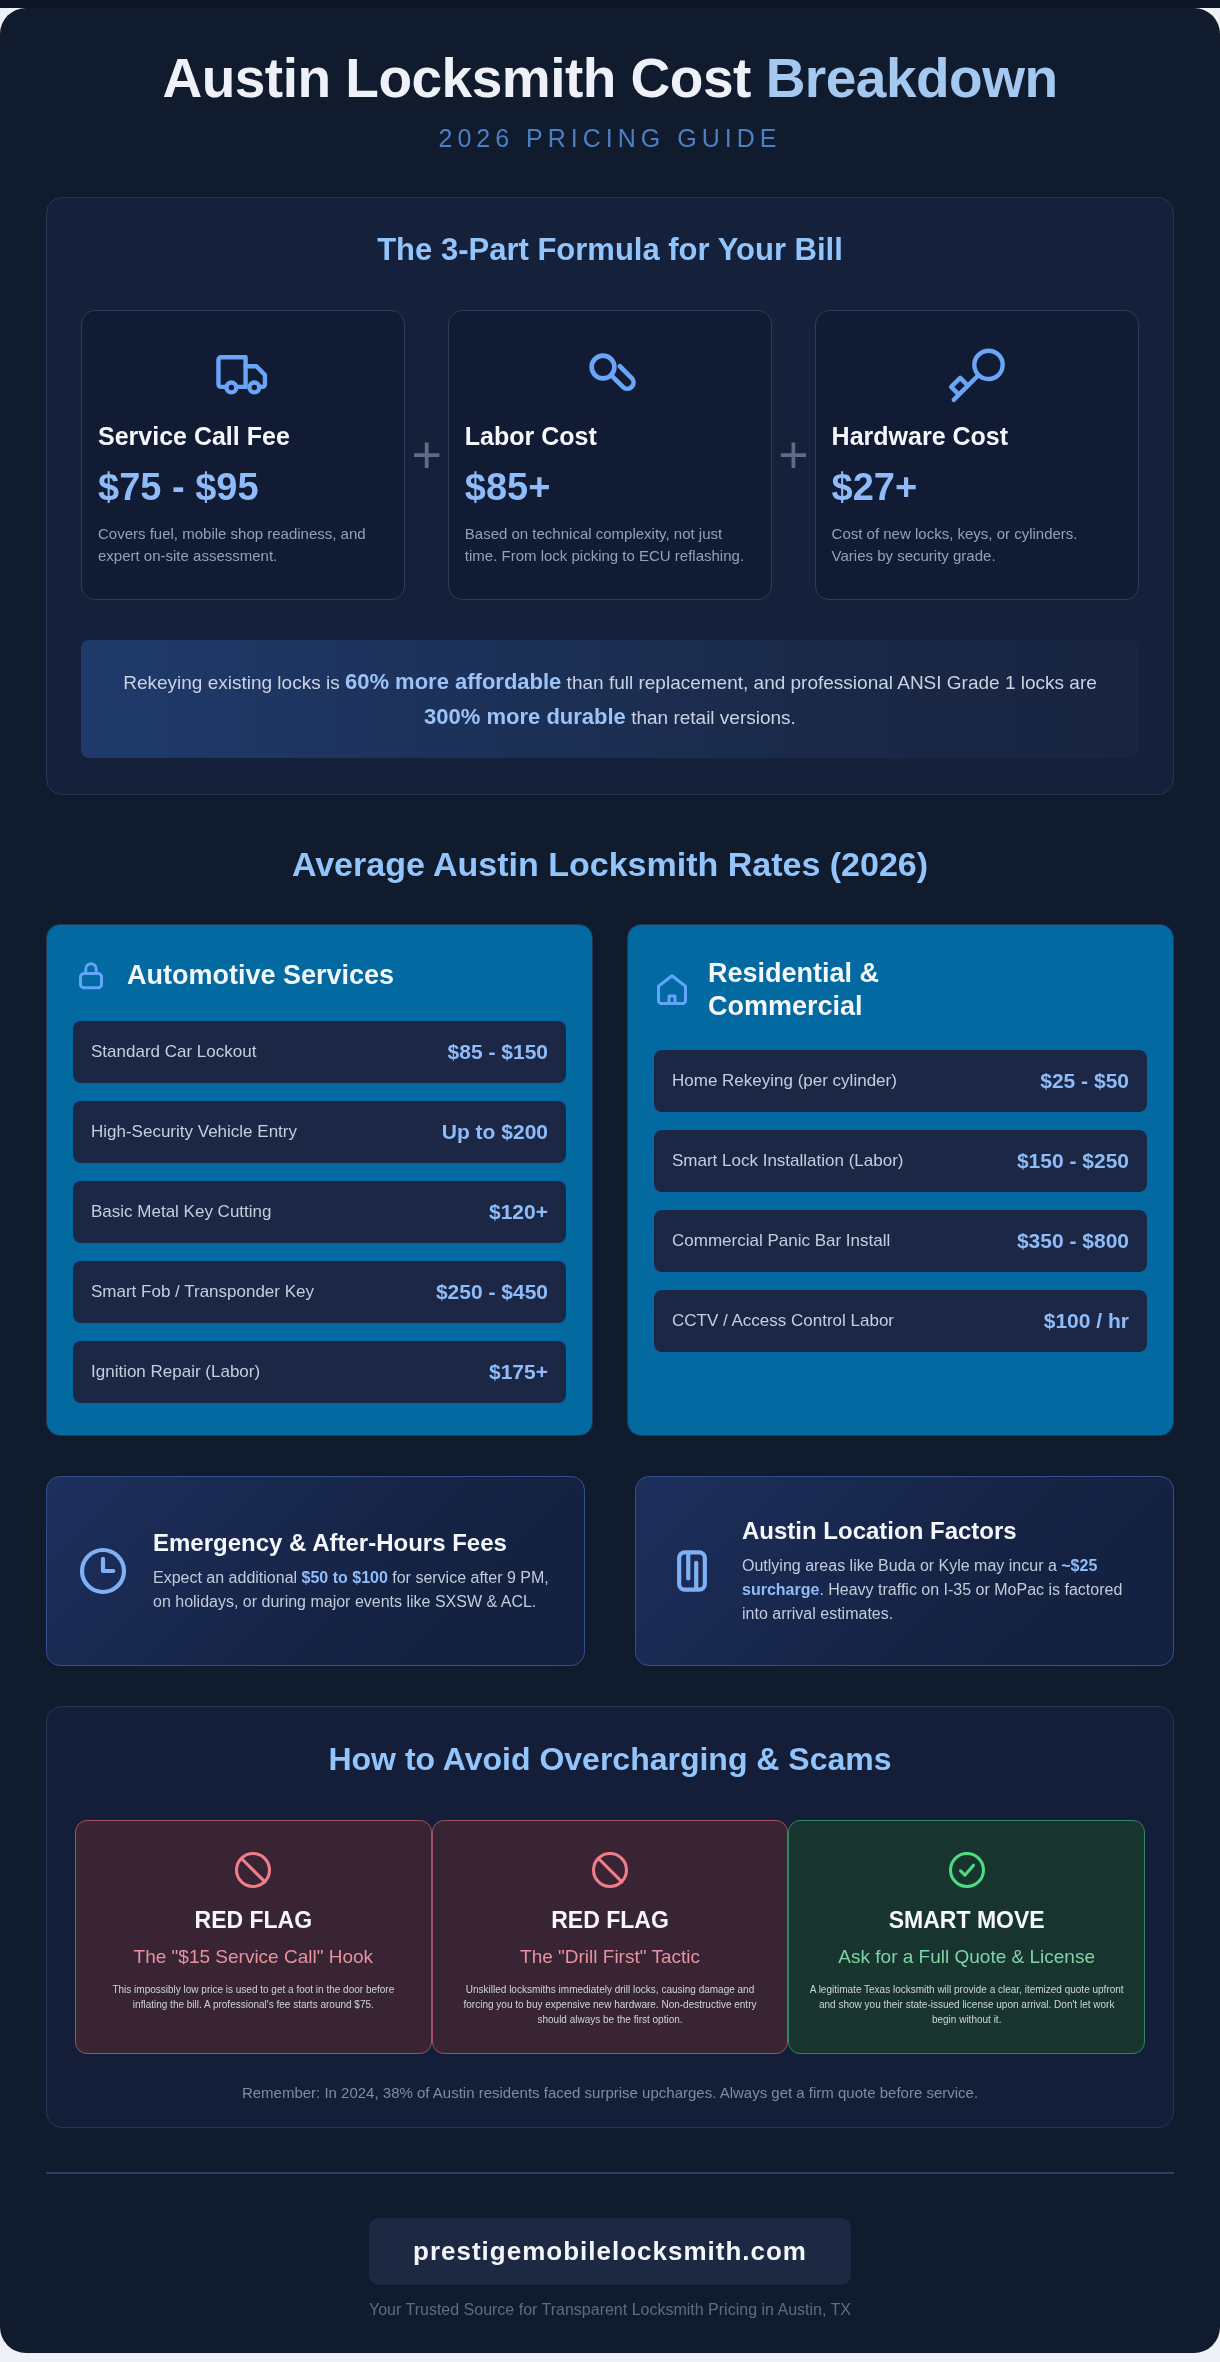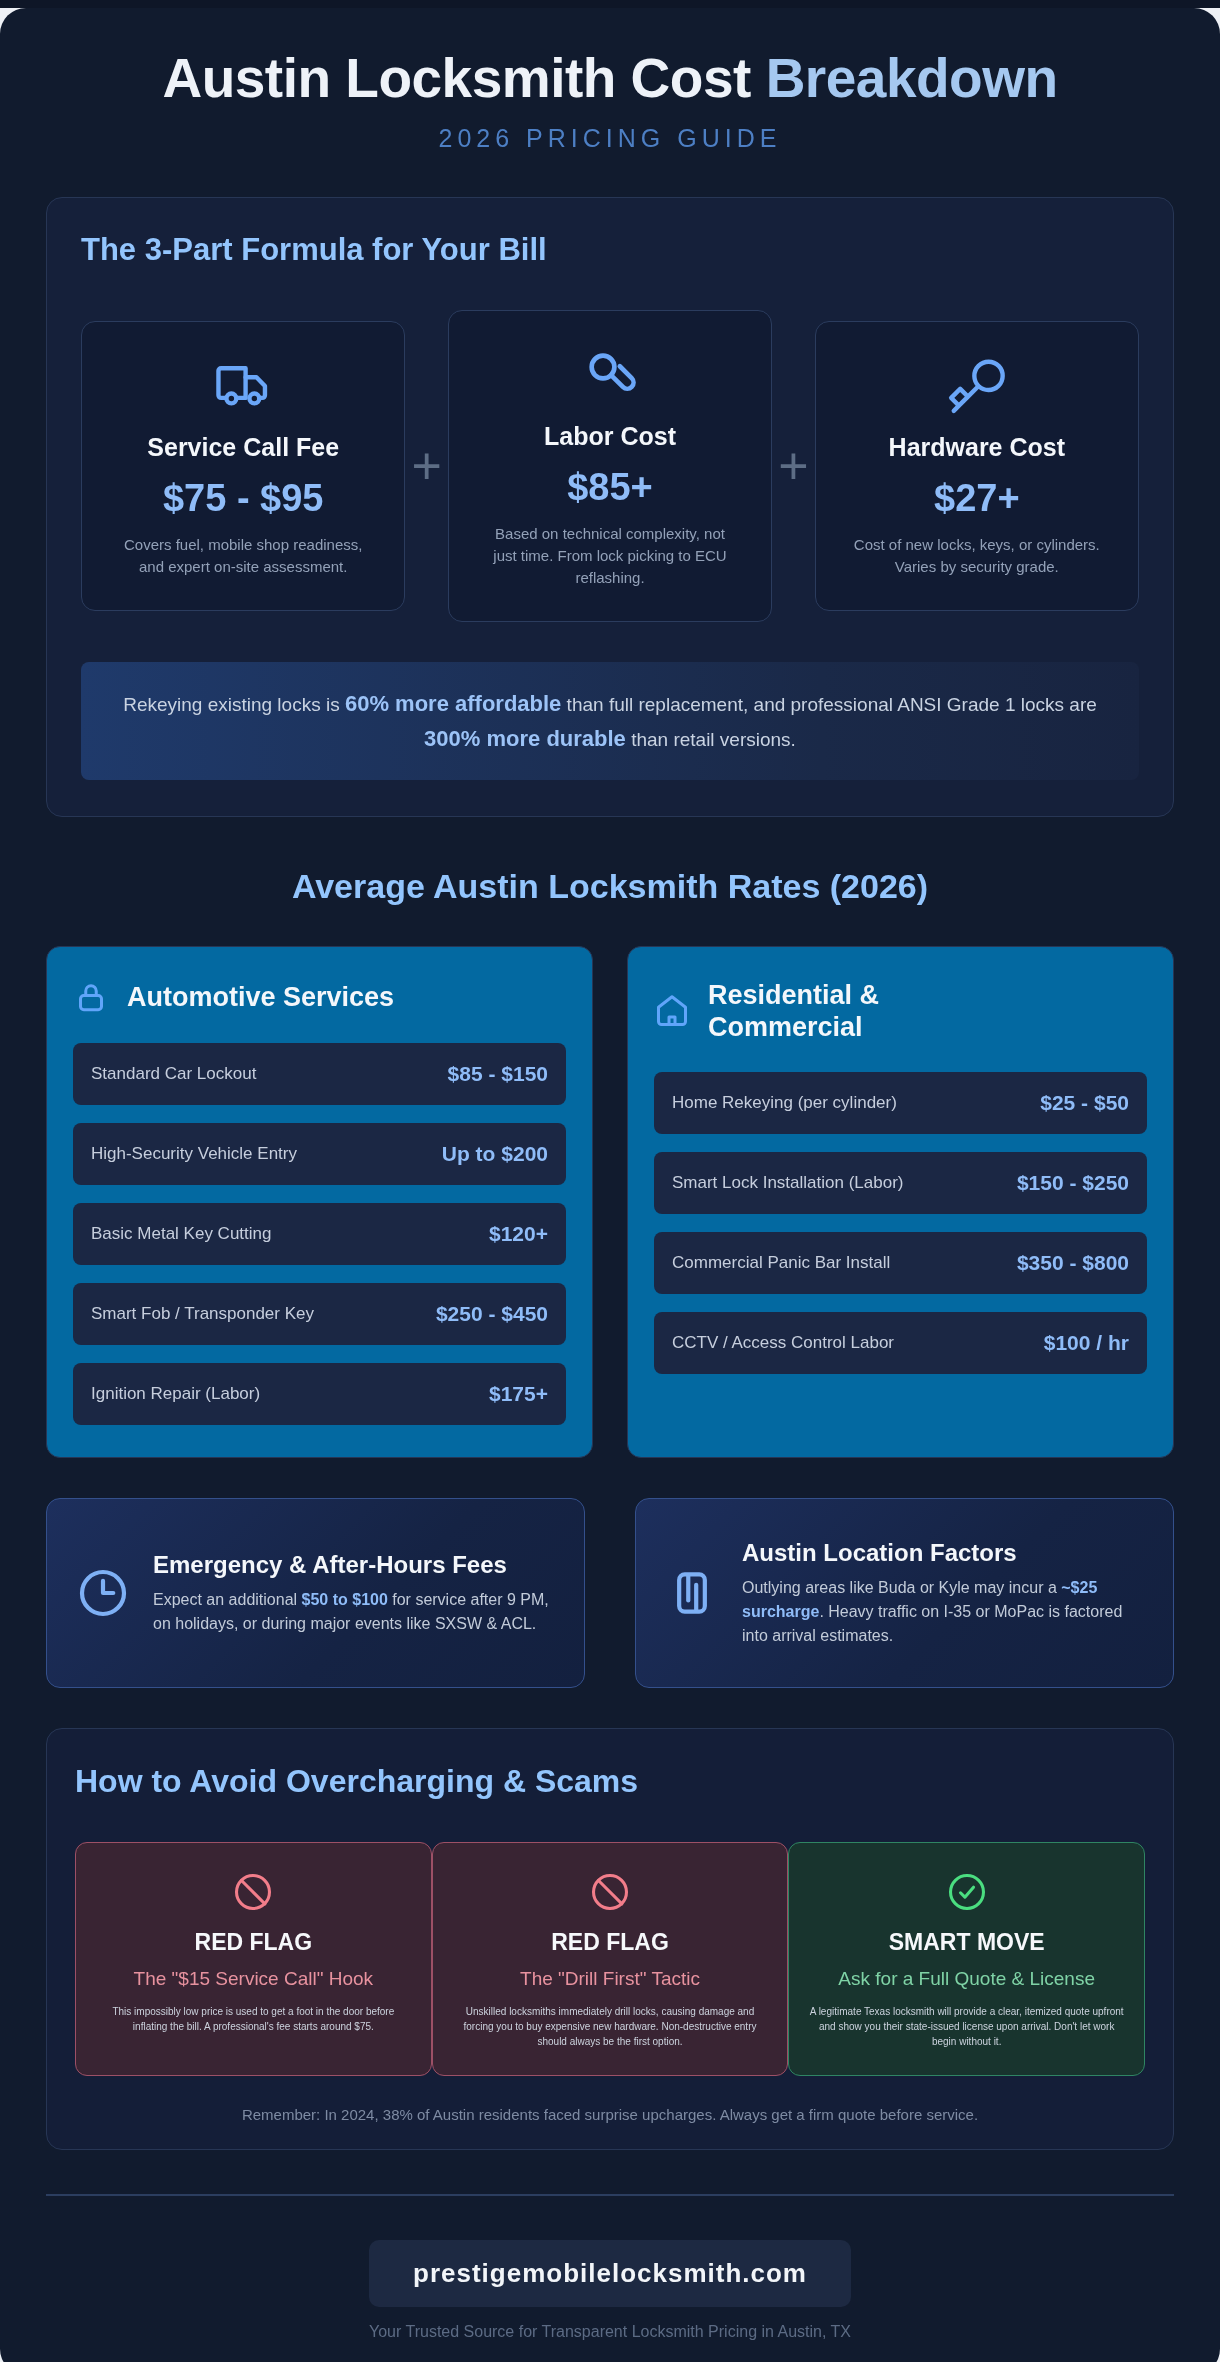--- a/index.html
+++ b/index.html
@@ -35,38 +35,38 @@
   }
   
   .section-card {
     background: #15203a;
     border: 1px solid #273655;
     border-radius: 16px;
     padding: 34px 34px 36px;
     margin-bottom: 50px;
   }
   .section-heading {
-    text-align: left;
+    text-align: center;
     font-size: 31px;
     font-weight: bold;
     color: #93c5fd;
   }
   .formula-row {
     display: flex;
     align-items: center;
     justify-content: space-between;
     margin-top: 42px;
   }
   .part-card {
     width: 332px;
     background: #111b33;
     border: 1px solid #2b3c5e;
     border-radius: 14px;
-    padding: 32px 36px;
-    text-align: center;
+    padding: 32px 16px;
+    text-align: left;
   }
   .part-icon { color: #6aa6f8; margin-bottom: 16px; }
   .part-title { font-size: 25px; font-weight: bold; color: #f4f7fb; line-height: 1.25; }
   .part-price { font-size: 38px; font-weight: bold; color: #8fbcf8; margin: 14px 0 14px; }
   .part-desc { font-size: 15px; color: #93a1b8; line-height: 1.45; }
   .plus { font-size: 52px; font-weight: 300; color: #5d6d85; padding: 0 6px; }
   .note-banner {
     margin-top: 40px;
     border-radius: 8px;
     background: linear-gradient(90deg, #1f3a6b 0%, #1a2948 70%, #182440 100%);

